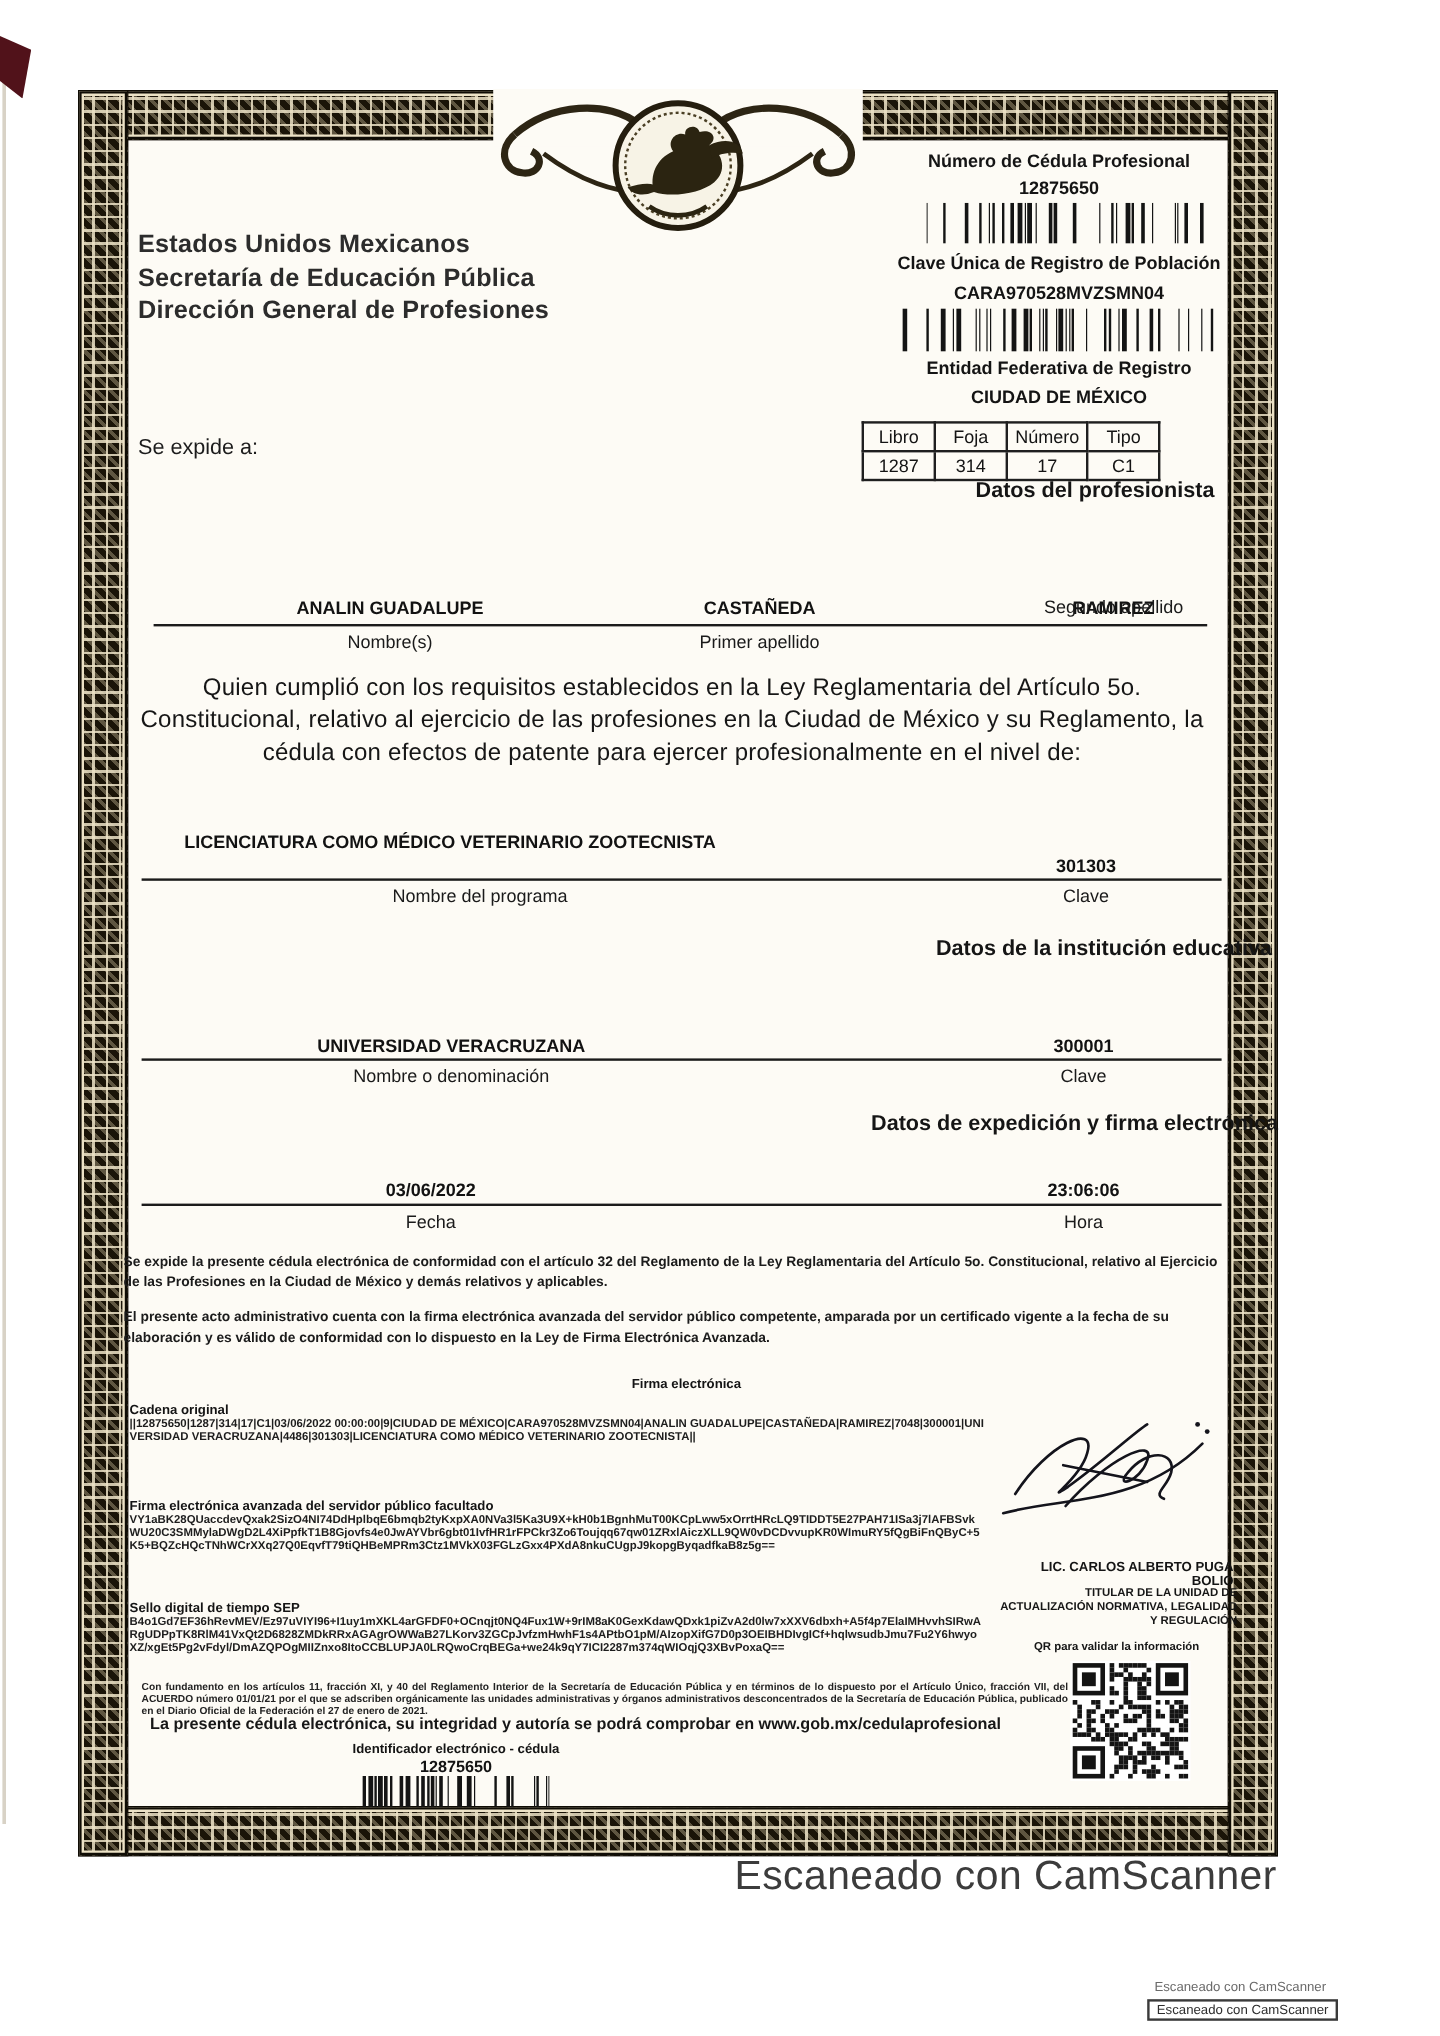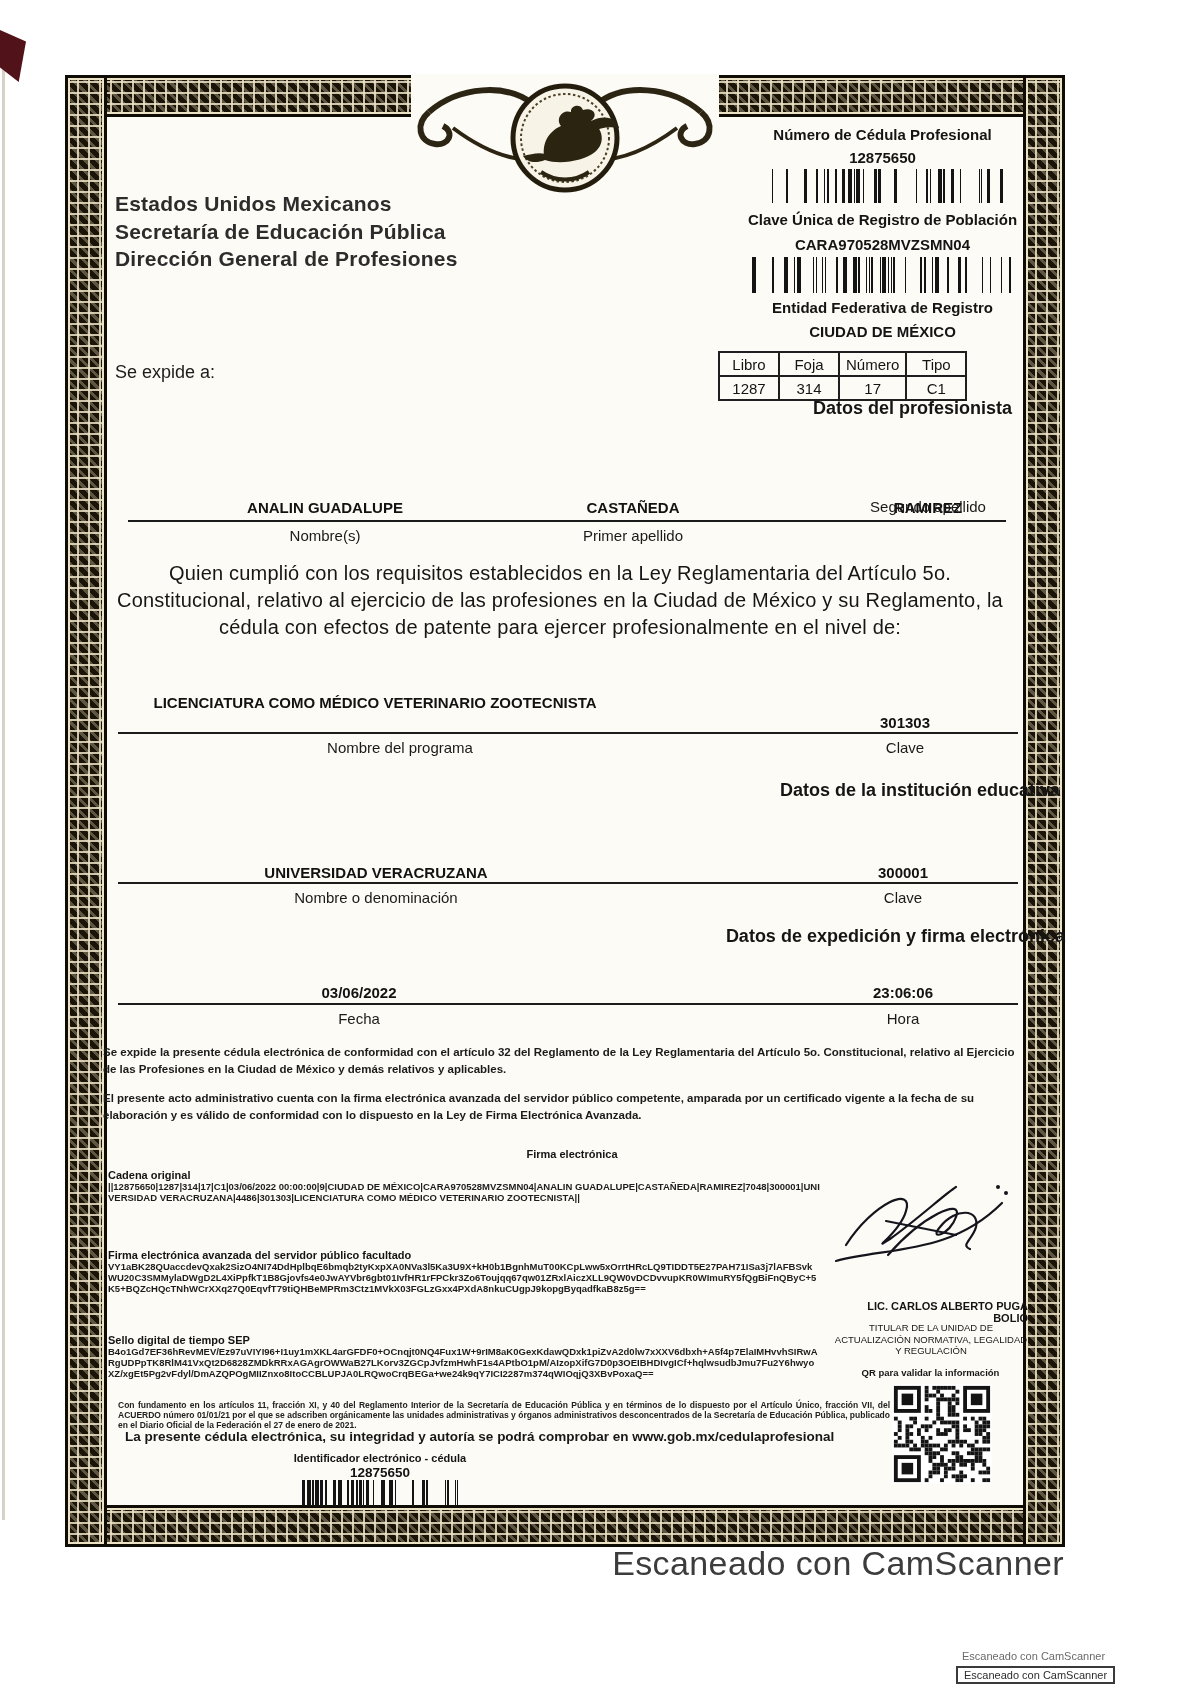--- a/index.html
+++ b/index.html
@@ -18,21 +18,21 @@
   .rh{font-size:15px;font-weight:bold;text-align:center;color:#141414}
   .sect{font-size:18px;font-weight:bold;text-align:right;color:#151515}
   .val{font-size:15px;text-align:center;color:#121212;font-weight:bold}
   .lbl{font-size:15px;text-align:center;color:#1a1a1a}
   .para{font-size:20px;line-height:27px;text-align:center;color:#161616;letter-spacing:.2px}
   .rule{position:absolute;height:2px;background:#1b1b1b}
   .notice{font-size:11.5px;font-weight:bold;color:#1b1b1b;line-height:16.5px}
   .bloblab{font-size:11px;font-weight:bold;color:#141414}
   .blob{font-size:9.5px;line-height:11px;word-break:break-all;color:#1d1d1d;font-weight:bold}
   .signer{font-size:11px;font-weight:bold;text-align:right;color:#141414}
-  .signertitle{font-size:9.5px;font-weight:normal;text-align:center;line-height:11.5px;color:#161616}
+  .signertitle{font-size:9.5px;font-weight:bold;text-align:right;line-height:11.5px;color:#161616}
   .qrlab{font-size:9.5px;font-weight:bold;text-align:center;color:#161616}
   .fineprint{font-size:8.5px;font-weight:bold;line-height:9.8px;text-align:justify;color:#222}
   .verify{font-size:13.5px;font-weight:bold;color:#171717}
   .ident{font-size:11px;font-weight:bold;text-align:center;color:#141414}
   .identnum{font-size:13.5px;font-weight:bold;text-align:center;color:#121212}
   .cambig{font-size:34px;color:#3c3c3c;letter-spacing:.4px}
   .camsmall{font-size:11px;color:#6a6a6a}
   .camboxed{font-size:11px;color:#2d2d2d;border:2px solid #3a3a3a;background:#fff;padding:1px 6px}
   table.reg{border-collapse:collapse}
   table.reg td{border:2px solid #1f1f1f;font-size:15px;text-align:center;padding:1px 6px;color:#141414;min-width:60px;height:24px}

